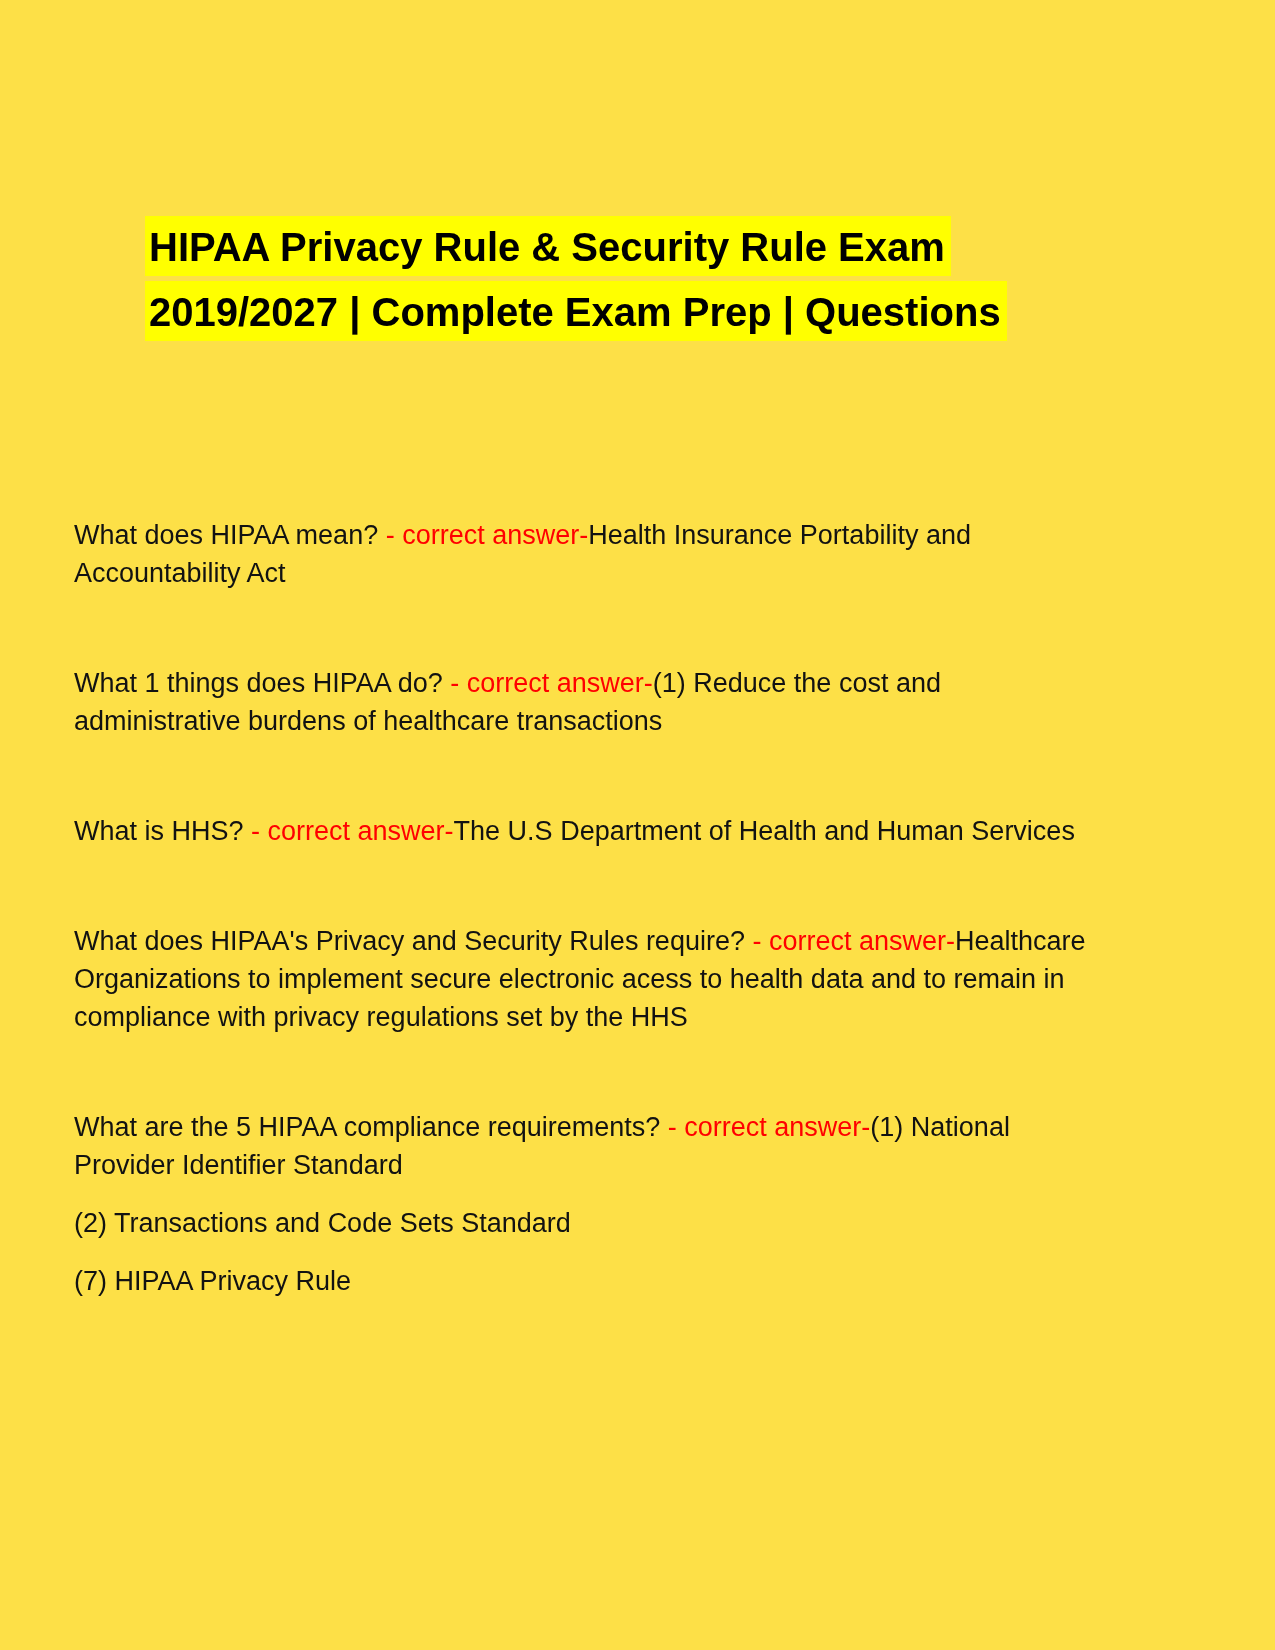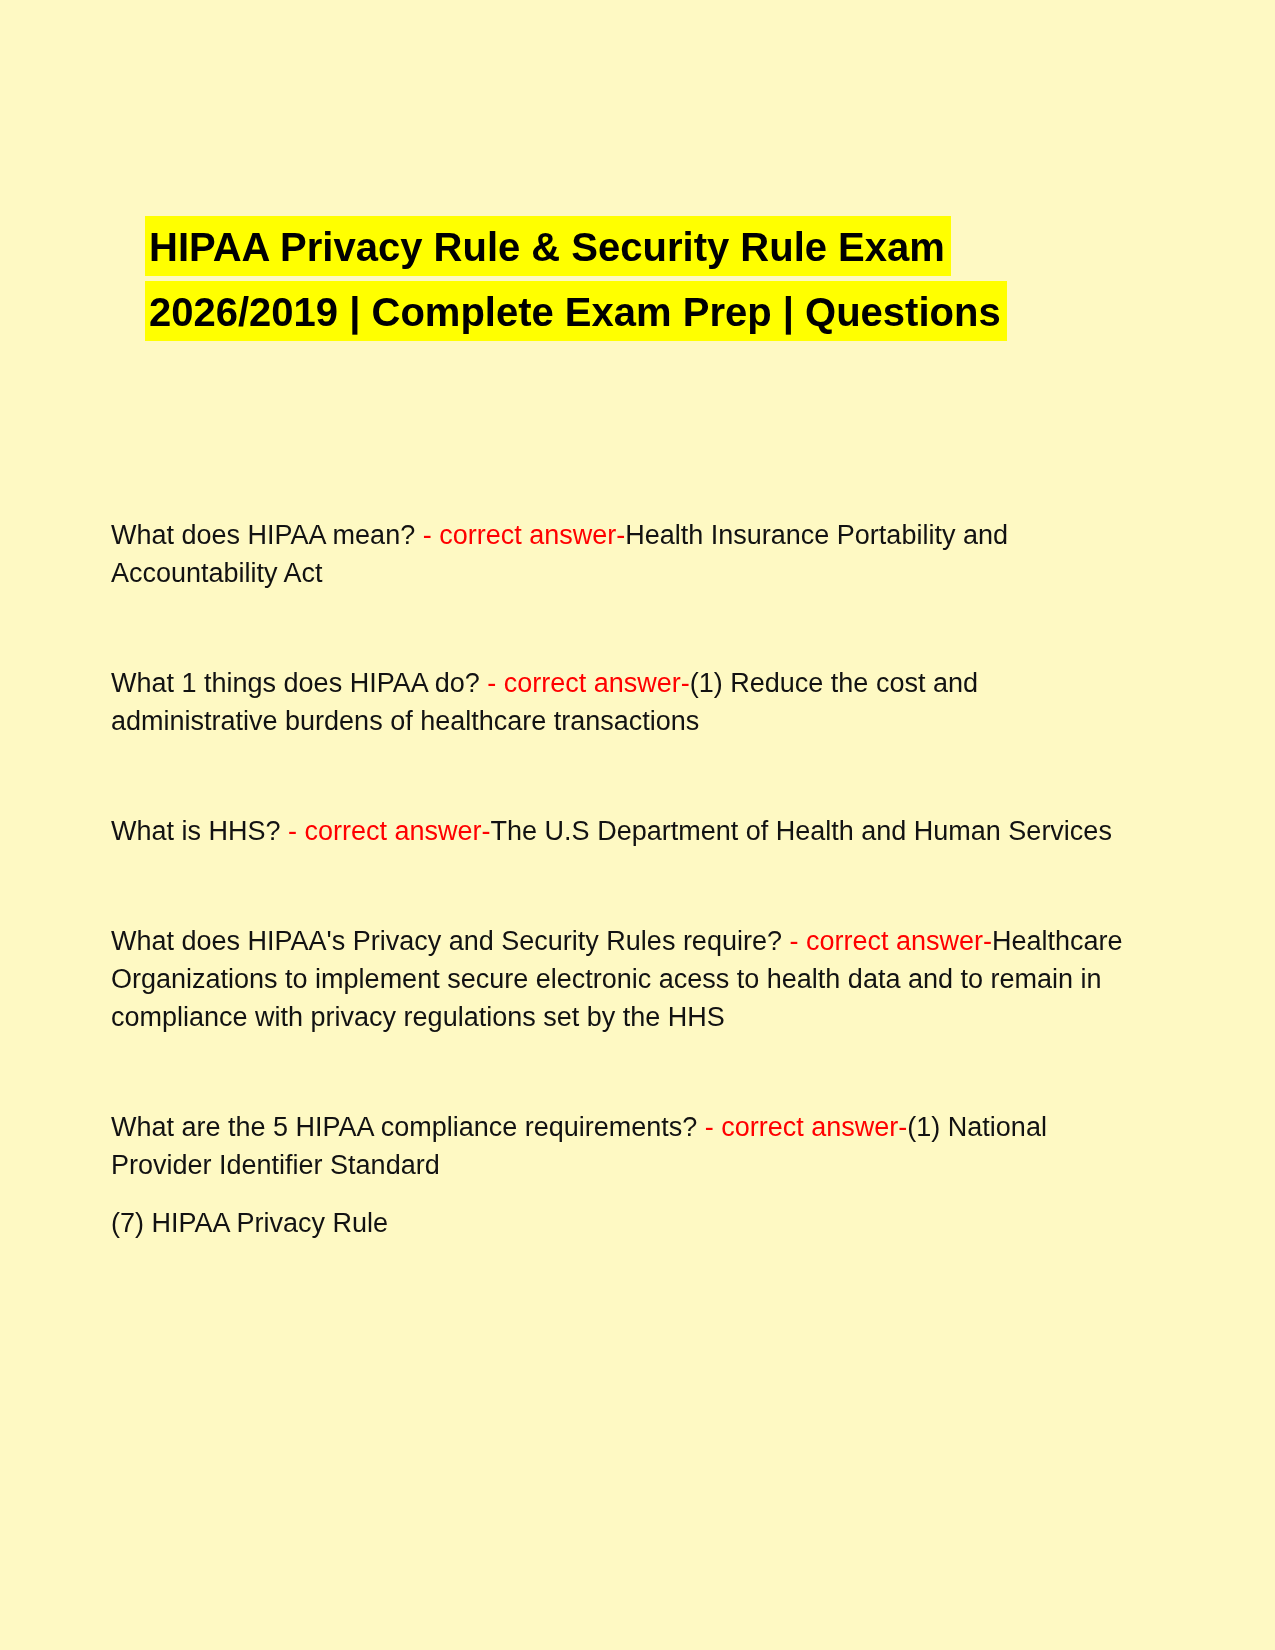--- a/index.html
+++ b/index.html
@@ -7,36 +7,36 @@
     padding: 0;
   }
   body {
     background: #ffffff;
     font-family: "Liberation Sans", sans-serif;
   }
   .page {
     position: relative;
     width: 1275px;
     height: 1650px;
-    background: #fef9c3;
+    background: #fde047;
     overflow: hidden;
   }
   .doc-title {
     margin: 215px 100px 0 145px;
     font-size: 40px;
     line-height: 65px;
     font-weight: bold;
     color: #000000;
   }
   .doc-title .hl {
     background: #FFFF00;
     padding: 9px 6px 7px 4px;
   }
   .content {
-    margin-left: 111px;
+    margin-left: 74px;
     margin-right: 100px;
     max-width: 1025px;
     font-size: 27px;
     line-height: 38px;
     color: #121212;
   }
   .qa-block {
     margin-top: 72px;
   }
   .qa-block.first {
@@ -50,21 +50,21 @@
   }
   .marker {
     color: #FF0000;
   }
 </style>
 </head>
 <body>
 
 <div class="page">
 
-  <h1 class="doc-title"><span class="hl">HIPAA Privacy Rule &amp; Security Rule Exam</span><br><span class="hl">2026/2019 | Complete Exam Prep | Questions</span><br></h1>
+  <h1 class="doc-title"><span class="hl">HIPAA Privacy Rule &amp; Security Rule Exam</span><br><span class="hl">2019/2027 | Complete Exam Prep | Questions</span><br></h1>
 
   <div class="content">
 
     <section class="qa-block first">
       <p class="para"><span>What does HIPAA mean? </span><span class="marker">- correct answer-</span><span>Health Insurance Portability and Accountability Act</span></p>
     </section>
 
     <section class="qa-block">
       <p class="para"><span>What 1 things does HIPAA do? </span><span class="marker">- correct answer-</span><span>(1) Reduce the cost and administrative burdens of healthcare transactions</span></p>
     </section>
@@ -72,17 +72,18 @@
     <section class="qa-block">
       <p class="para"><span>What is HHS? </span><span class="marker">- correct answer-</span><span>The U.S Department of Health and Human Services</span></p>
     </section>
 
     <section class="qa-block">
       <p class="para"><span>What does HIPAA's Privacy and Security Rules require? </span><span class="marker">- correct answer-</span><span>Healthcare Organizations to implement secure electronic acess to health data and to remain in compliance with privacy regulations set by the HHS</span></p>
     </section>
 
     <section class="qa-block">
       <p class="para"><span>What are the 5 HIPAA compliance requirements? </span><span class="marker">- correct answer-</span><span>(1) National Provider Identifier Standard</span></p>
+      <p class="para">(2) Transactions and Code Sets Standard</p>
       <p class="para">(7) HIPAA Privacy Rule</p>
     </section>
 
   </div>
 </div>
 
 </body></html>

